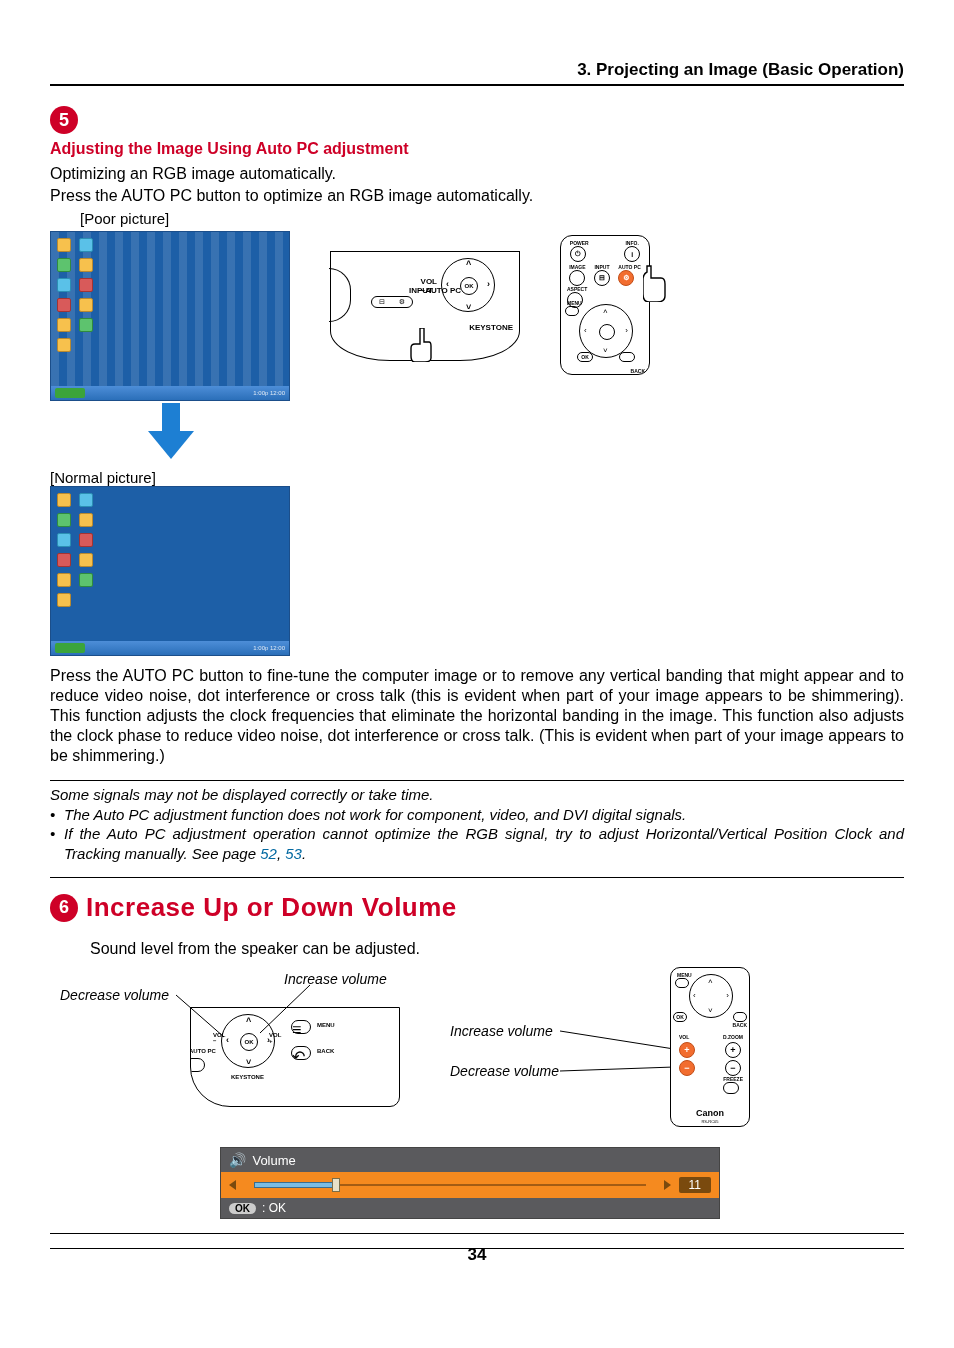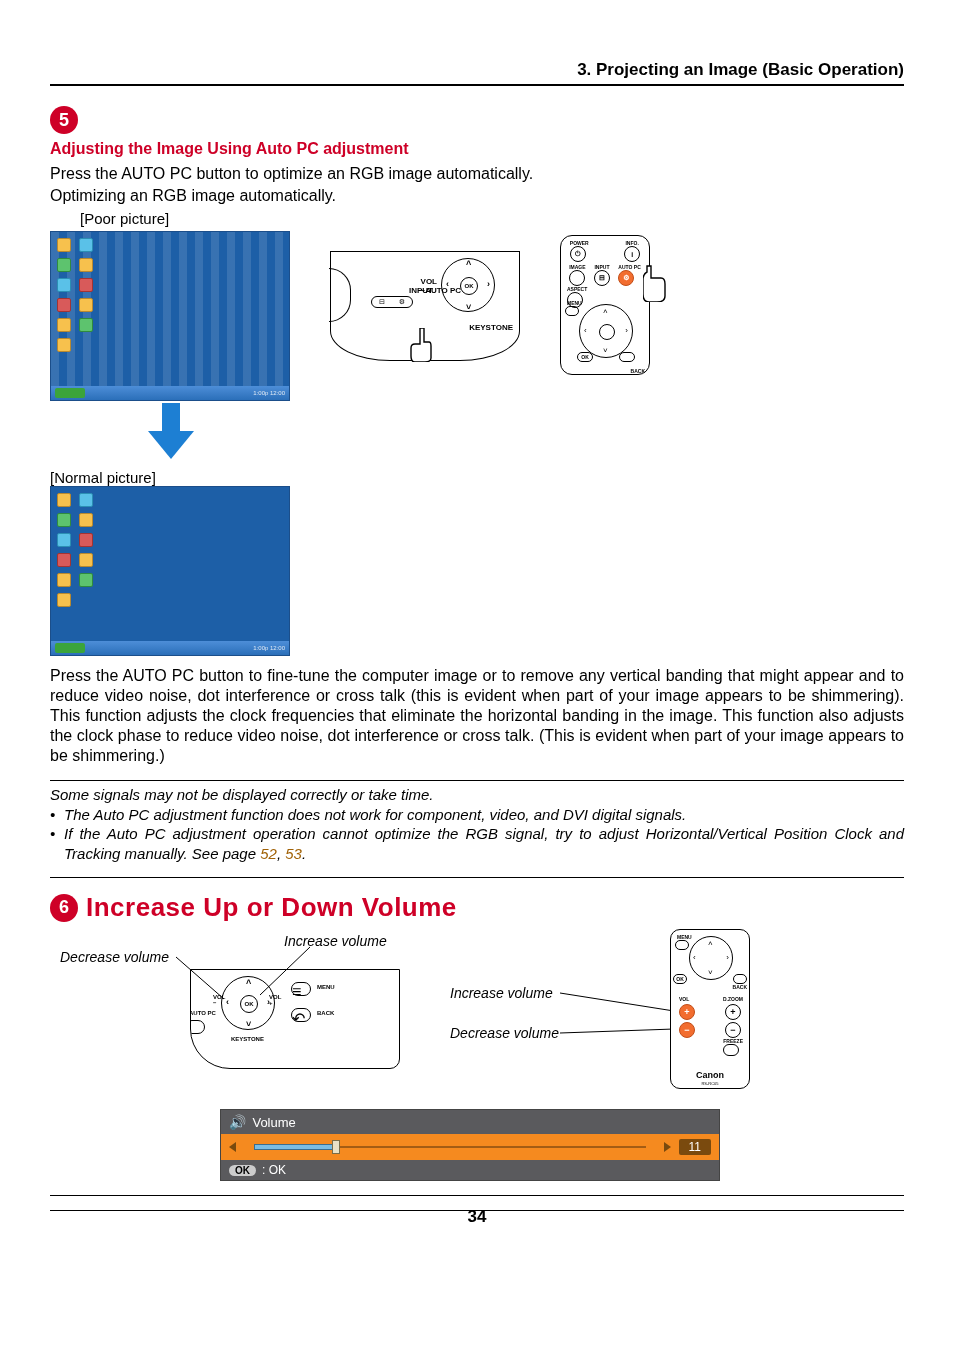--- a/index.html
+++ b/index.html
@@ -53,21 +53,21 @@
   .remote .pad .chev{position:absolute;font-size:8px;}
   .remote .okb{position:absolute;left:-2px;bottom:-4px;width:16px;height:10px;border:1.2px solid #000;border-radius:5px;font-size:5px;font-weight:bold;display:flex;align-items:center;justify-content:center;}
   .remote .bkb{position:absolute;right:-2px;bottom:-4px;width:16px;height:10px;border:1.2px solid #000;border-radius:5px;}
   .remote-finger{position:absolute;right:-18px;top:28px;width:24px;height:38px;}
   
   .hr-thin { border:0; border-top:1px solid #000; margin:14px 0 4px 0;}
   .note-block { font-style: italic; font-size:15px; line-height:1.3; }
   .note-block .bullet { display:flex; }
   .note-block .bullet .dot{width:14px;flex:none;}
   .note-block .bullet .txt{flex:1;text-align:justify;}
-  .link { color:#a16207; font-style:italic;}
+  .link { color:#0369a1; font-style:italic;}
   
   .vol-row { display:flex; gap:40px; align-items:flex-start; }
   .vol-panel-wrap { position:relative; width:330px; height:170px; }
   .leader { position:absolute; font-style:italic; font-size:14px; }
   .leader-line { stroke:#000; stroke-width:1; fill:none; }
   .vol-panel { position:absolute; left:110px; top:40px; width:210px; height:100px; border:1.5px solid #000; border-bottom-left-radius:40px; border-bottom-right-radius:10px; overflow:hidden; }
   .vol-panel .dpad2{position:absolute;left:30px;top:6px;width:54px;height:54px;border:1.5px solid #000;border-radius:50%;}
   .vol-panel .dpad2 .ok{position:absolute;left:18px;top:18px;width:18px;height:18px;border:1.5px solid #000;border-radius:50%;font-size:6px;font-weight:bold;display:flex;align-items:center;justify-content:center;}
   .vol-panel .dpad2 .chev{position:absolute;font-size:9px;font-weight:bold;}
   .vol-panel .lbls{position:absolute;font-size:6px;font-weight:bold;}
@@ -110,22 +110,22 @@
 </head>
 <body>
 
 <div class="page">
   <div class="header-right">3. Projecting an Image (Basic Operation)</div>
 
   <div class="section-title">
     <span class="circle-num">5</span>
   </div>
   <div class="sec-h2">Adjusting the Image Using Auto PC adjustment</div>
+  <div class="body-text">Optimizing an RGB image automatically.</div>
   <div class="body-text">Press the AUTO PC button to optimize an RGB image automatically.</div>
-  <div class="body-text">Optimizing an RGB image automatically.</div>
 
   <div class="italic-label">[Poor picture]</div>
   <div class="figrow">
     <div>
       <div class="poor-pic banding">
         <div class="icon-col">
           <div class="drow">
               <div class="dicon"></div>
               <div class="dicon blue"></div>
             </div>
@@ -280,20 +280,21 @@
     </span>
       </div>
   </div>
   <hr class="hr-thin">
 
   <div class="section-title" style="margin-top:14px;">
     <span class="circle-num">6</span>
     <span class="sec-h1">Increase Up or Down Volume</span>
   </div>
 
+  <div class="body-text" style="margin:16px 0 8px 40px;">Sound level from the speaker can be adjusted.</div>
 
   <div class="vol-row" style="margin-left:30px;">
 
     <div class="vol-panel-wrap">
       <span class="leader" style="left:-20px;top:20px;">Decrease volume</span>
       <svg style="position:absolute;left:0;top:0;width:330px;height:170px;pointer-events:none;">
           <line class="leader-line" x1="96" y1="28" x2="144" y2="70"></line>
           <line class="leader-line" x1="230" y1="18" x2="180" y2="66"></line>
         </svg>
       <span class="leader" style="left:204px;top:4px;">Increase volume</span>

